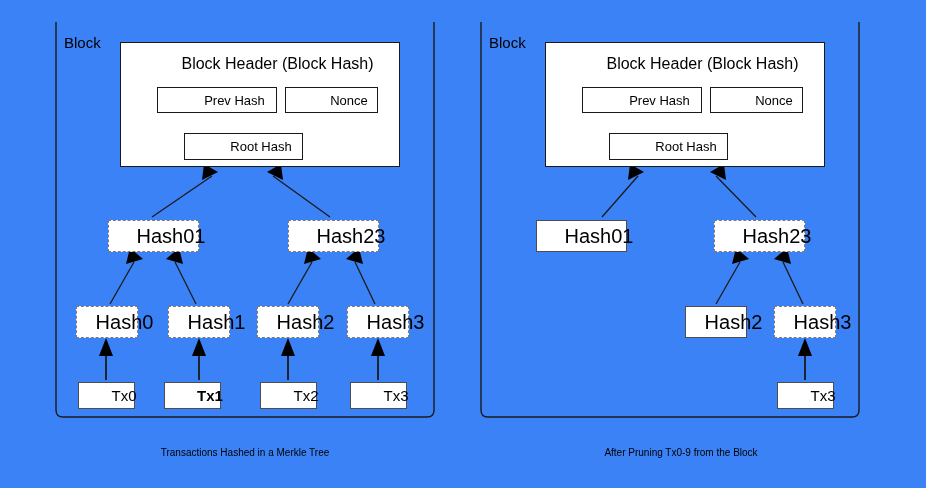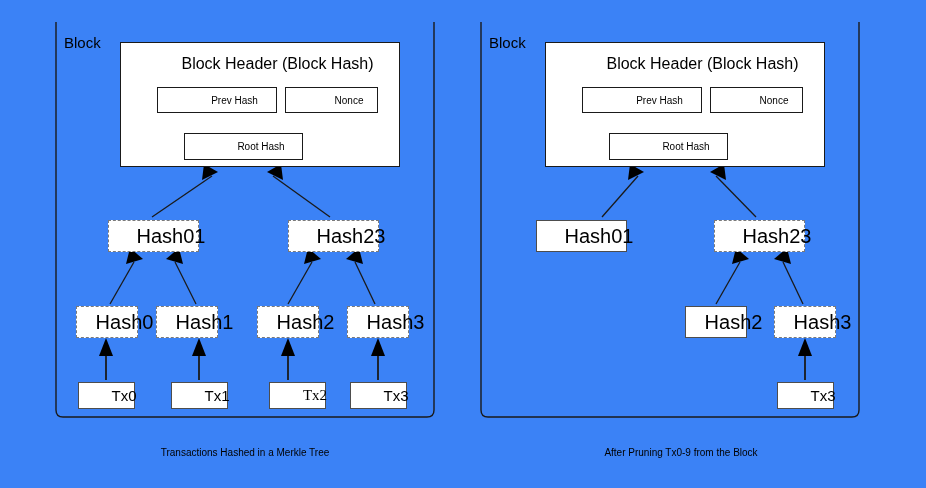--- a/index.html
+++ b/index.html
@@ -41,21 +41,21 @@
     display: flex;
     align-items: center;
     justify-content: center;
     color: #000000;
     white-space: nowrap;
     padding-left: 35px;
   }
   .box.solid  { border: 1.6px solid #4d4d4d; }
   .box.dashed { border: 1.6px dashed #7a7a7a; }
   .box.plain  { border: 1.4px solid #1a1a1a; }
-  .lbl-sub         { font-size: 10px; }
+  .lbl-sub         { font-size: 13px; }
   .lbl-hash        { font-size: 20px; }
   .lbl-tx          { font-size: 15px; }
 
   
   .txt {
     position: absolute;
     color: #000000;
     white-space: nowrap;
   }
   .block-word   { font-size: 15px; }
@@ -165,27 +165,27 @@
   </div>
 
   <div class="box plain lbl-sub" style="left:157px; top:87px; width:120px; height:26px;">Prev Hash</div>
   <div class="box plain lbl-sub" style="left:285px; top:87px; width:93px; height:26px;">Nonce</div>
   <div class="box plain lbl-sub" style="left:184px; top:133px; width:119px; height:27px;">Root Hash</div>
 
   <div class="box dashed lbl-hash" style="left:108px; top:220px; width:91px; height:32px;">Hash01</div>
   <div class="box dashed lbl-hash" style="left:288px; top:220px; width:91px; height:32px;">Hash23</div>
 
   <div class="box dashed lbl-hash" style="left:76px; top:306px; width:62px; height:32px;">Hash0</div>
-  <div class="box dashed lbl-hash" style="left:156px; top:306px; width:62px; height:32px;">Hash1</div>
+  <div class="box dashed lbl-hash" style="left:168px; top:306px; width:62px; height:32px;">Hash1</div>
   <div class="box dashed lbl-hash" style="left:257px; top:306px; width:62px; height:32px;">Hash2</div>
   <div class="box dashed lbl-hash" style="left:347px; top:306px; width:62px; height:32px;">Hash3</div>
 
   <div class="box solid lbl-tx" style="left:78px; top:382px; width:57px; height:27px;">Tx0</div>
-  <div class="box solid lbl-tx" style="left:171px; top:382px; width:57px; height:27px;">Tx1</div>
-  <div class="box solid lbl-tx" style="left:269px; top:382px; width:57px; height:27px;font-family:Liberation Serif, serif;">Tx2</div>
+  <div class="box solid lbl-tx" style="left:164px; top:382px; width:57px; height:27px;font-weight:bold;">Tx1</div>
+  <div class="box solid lbl-tx" style="left:260px; top:382px; width:57px; height:27px;">Tx2</div>
   <div class="box solid lbl-tx" style="left:350px; top:382px; width:57px; height:27px;">Tx3</div>
 
   <div class="txt caption" style="left:0px; top:447px; width:490px; text-align:center;">Transactions Hashed in a Merkle Tree</div>
 
   <div class="txt block-word" style="left:489px; top:34px;">Block</div>
 
   <div class="box plain" style="left:545px; top:42px; width:280px; height:125px; display:block;">
     <div class="txt header-title" style="position:static; text-align:center; margin-top:12px;">Block Header (Block Hash)</div>
   </div>
 

